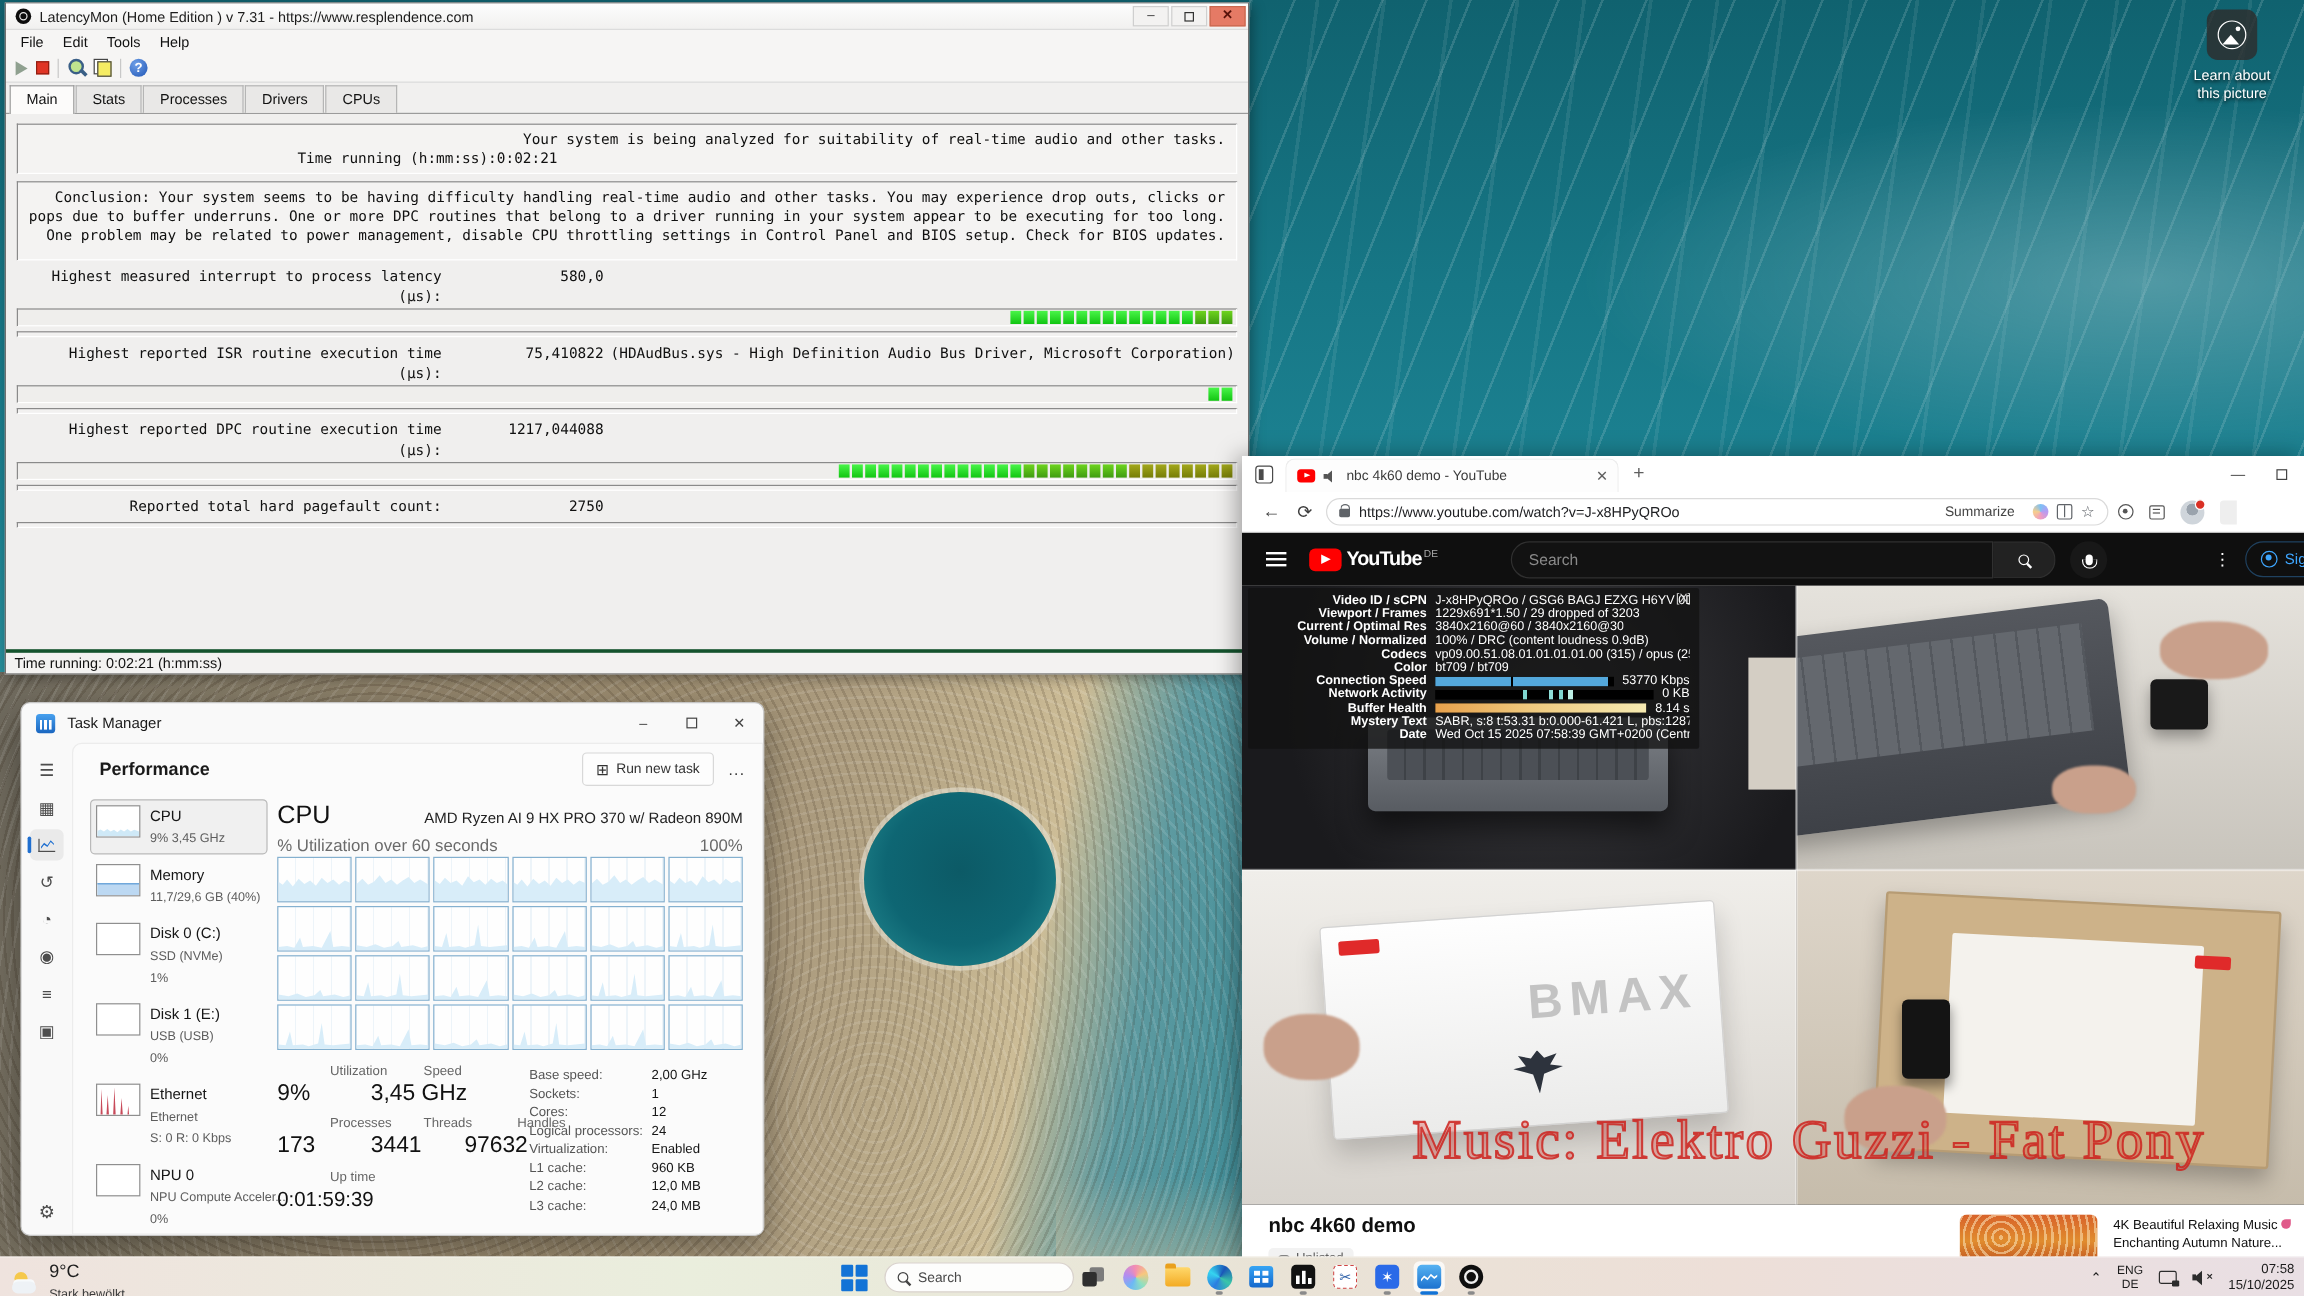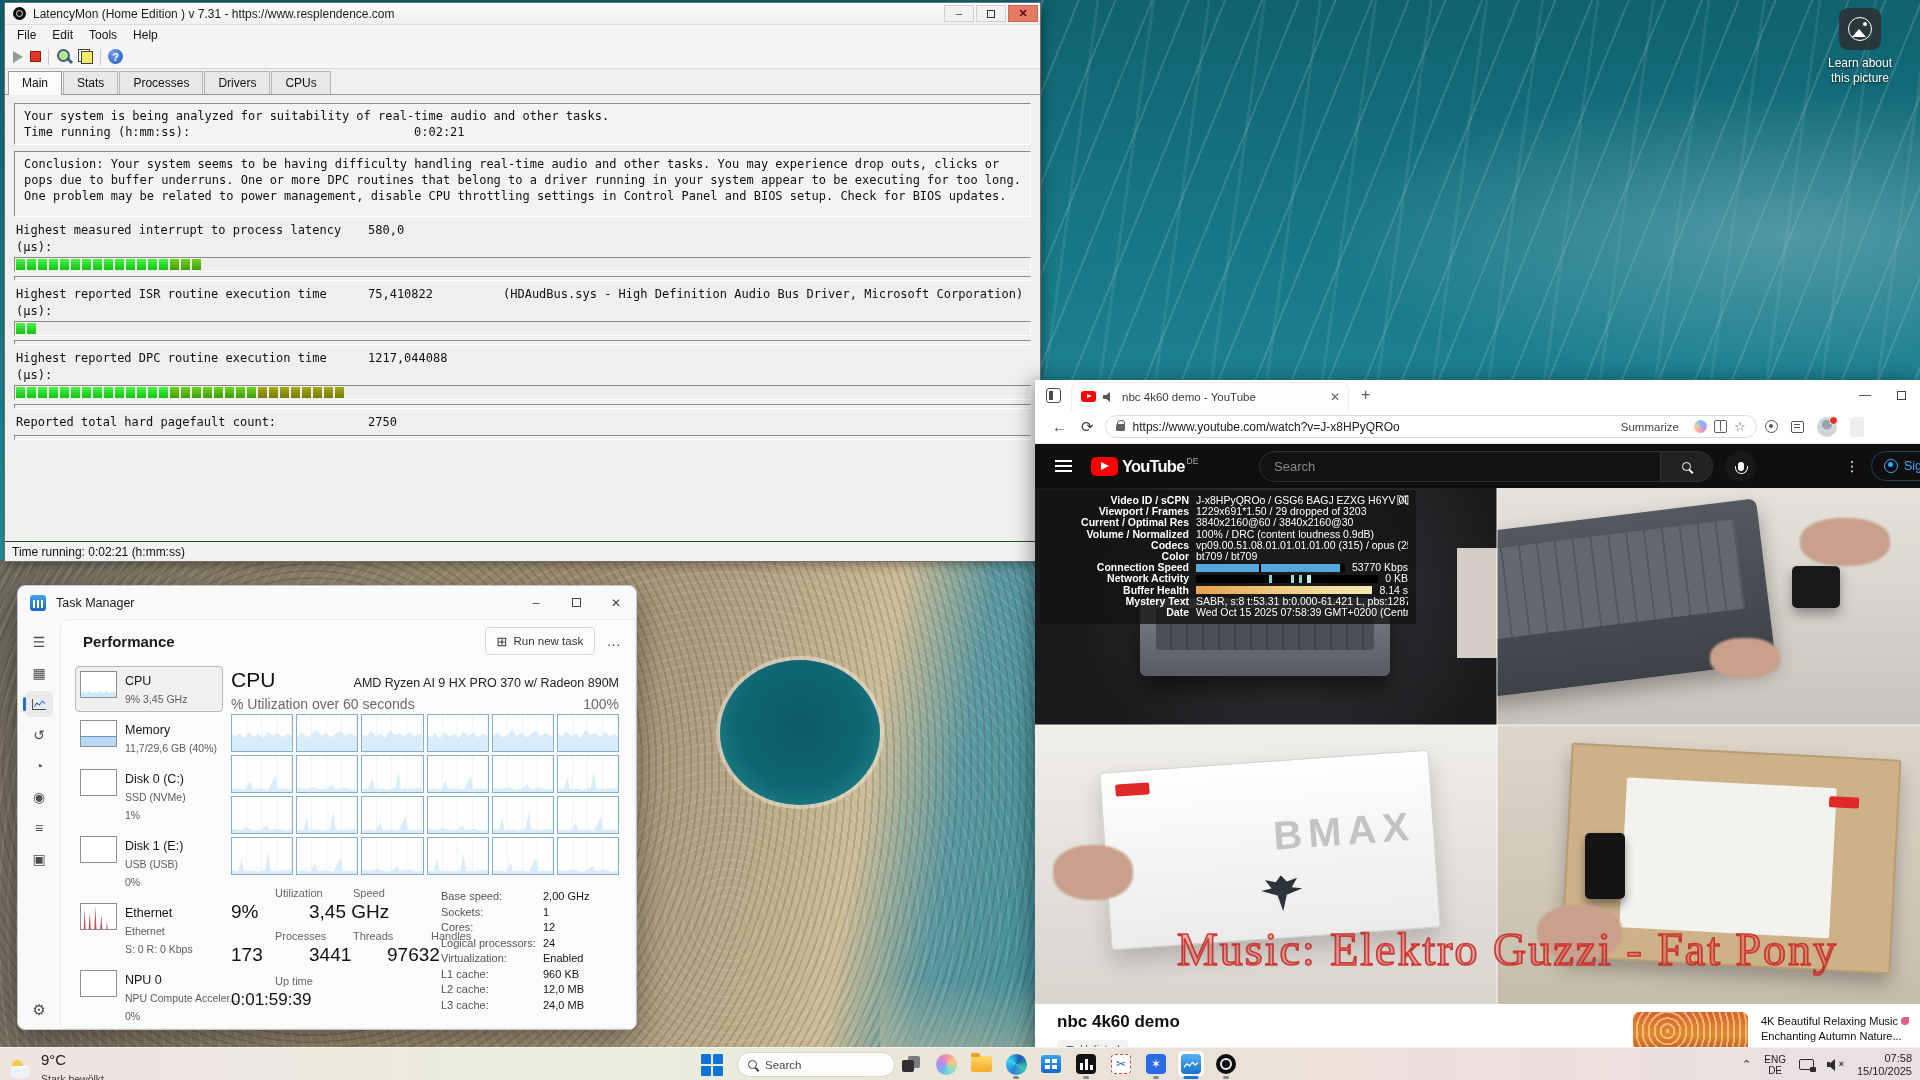--- a/index.html
+++ b/index.html
@@ -58,41 +58,41 @@
   .tb-analyze::before { content:""; position:absolute; left:1px; top:0; width:9px; height:9px; border:2px solid #3a5f86; border-radius:50%; background:#bfe48e; }
   .tb-analyze::after { content:""; position:absolute; right:0; bottom:0; width:3px; height:7px; background:#3a5f86; transform:rotate(-45deg); }
   .tb-copy { position:relative; width:15px; height:15px; }
   .tb-copy::before { content:""; position:absolute; left:0; top:0; width:10px; height:11px; background:#fff; border:1px solid #444; }
   .tb-copy::after { content:""; position:absolute; right:0; bottom:0; width:10px; height:11px; background:#f5ec63; border:1px solid #444; }
   .tb-help { width:15px; height:15px; border-radius:50%; background:radial-gradient(circle at 35% 30%,#6fa0e8,#1f55b5); color:#fff; font-size:11px; font-weight:bold; display:flex; align-items:center; justify-content:center; }
   .lm-tabs { height:26px; display:flex; align-items:flex-end; background:#f1f0ef; border-bottom:1px solid #9b9b9b; padding-left:3px; }
   .lm-tab { font-size:12px; color:#111; padding:4px 13px 4px; border:1px solid #b5b5b5; border-bottom:none; background:#e9e8e7; margin-right:1px; }
   .lm-tab.active { background:#fcfbfa; position:relative; top:1px; padding-bottom:5px; border-color:#9b9b9b; }
   .lm-content { position:absolute; left:0; right:0; top:93px; bottom:21px; background:#f0efee; padding:7px 9px; overflow:hidden;
-    font-family:"DejaVu Sans Mono","Liberation Mono",monospace; font-size:12px; color:#101010; }
+    font-family:"DejaVu Sans Mono","Liberation Mono",monospace; font-size:12px; color:#101010;text-align:right; }
   .lm-box { border-top:1px solid #8a8a8a; border-left:1px solid #8a8a8a; border-bottom:1px solid #fff; border-right:1px solid #fff;
     background:#f4f3f2; padding:4px 9px; }
   .lm-line { line-height:16px; white-space:nowrap; }
   .lm-kv { display:flex; line-height:16px; }
   .lm-kv .k { width:390px; flex:0 0 auto; }
   .lm-conclusion { margin-top:6px; height:66px; line-height:16px; }
   .lm-metric { margin-top:5px; }
   .lm-mrow { display:flex; line-height:17px; padding:0 2px; }
   .lm-mrow .lbl { width:352px; flex:0 0 auto; }
   .lm-mrow .val { width:135px; flex:0 0 auto; }
   .lm-mrow .extra { flex:1; white-space:nowrap; overflow:hidden; }
   .lm-bar { margin-top:1px; height:15px; padding:1px 1px; border-top:1px solid #8a8a8a; border-left:1px solid #8a8a8a;
     border-bottom:1px solid #fff; border-right:1px solid #fff; background:#efeeec; font-size:0; white-space:nowrap; }
   .seg { display:inline-block; width:9px; height:11px; margin-right:2px; }
   .s1 { background:linear-gradient(180deg,#49f549,#12c512); }
   .s2 { background:linear-gradient(180deg,#6ed41e,#3f9c10); }
   .s3 { background:linear-gradient(180deg,#a3a81c,#767d06); }
   .lm-groove { margin-top:4px; height:5px; border-top:1px solid #8a8a8a; border-left:1px solid #8a8a8a;
     border-bottom:1px solid #fff; border-right:1px solid #fff; background:#f2f1f0; }
-  .lm-status { position:absolute; left:0; right:0; bottom:0; height:20px; border-top:1px solid #14532d; background:#f3f2f1;
+  .lm-status { position:absolute; left:0; right:0; bottom:0; height:20px; border-top:3px solid #14532d; background:#f3f2f1;
     display:flex; align-items:center; padding-left:7px; font-size:12px; color:#111; }
 
   
   .tm { position:absolute; left:17px; top:585px; width:620px; height:445px; background:#f9f9f9;
     border:1px solid #c6c6c6; border-radius:8px; box-shadow:0 10px 30px rgba(0,0,0,.38); overflow:hidden; }
   .tm-titlebar { height:33px; display:flex; align-items:center; padding-left:12px; }
   .tm-appicon { width:16px; height:16px; border-radius:3px; background:linear-gradient(180deg,#47a0ee,#1a66c0); position:relative; margin-right:10px; }
   .tm-appicon::after { content:""; position:absolute; left:3px; bottom:3px; width:10px; height:8px;
     background:repeating-linear-gradient(90deg,#fff 0 2px, transparent 2px 4px); }
   .tm-title { font-size:12.5px; color:#1a1a1a; flex:1; }

